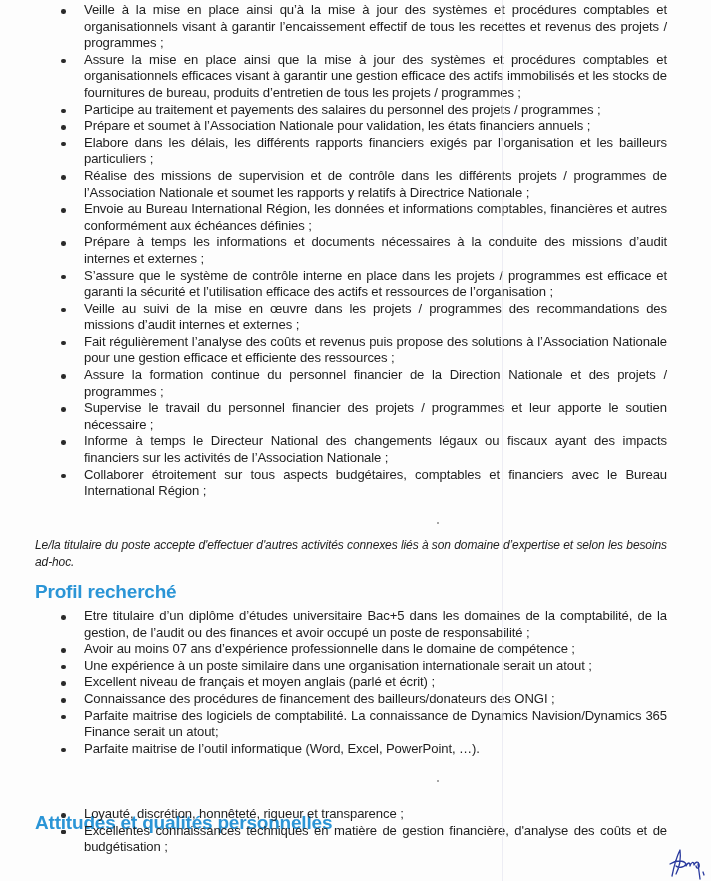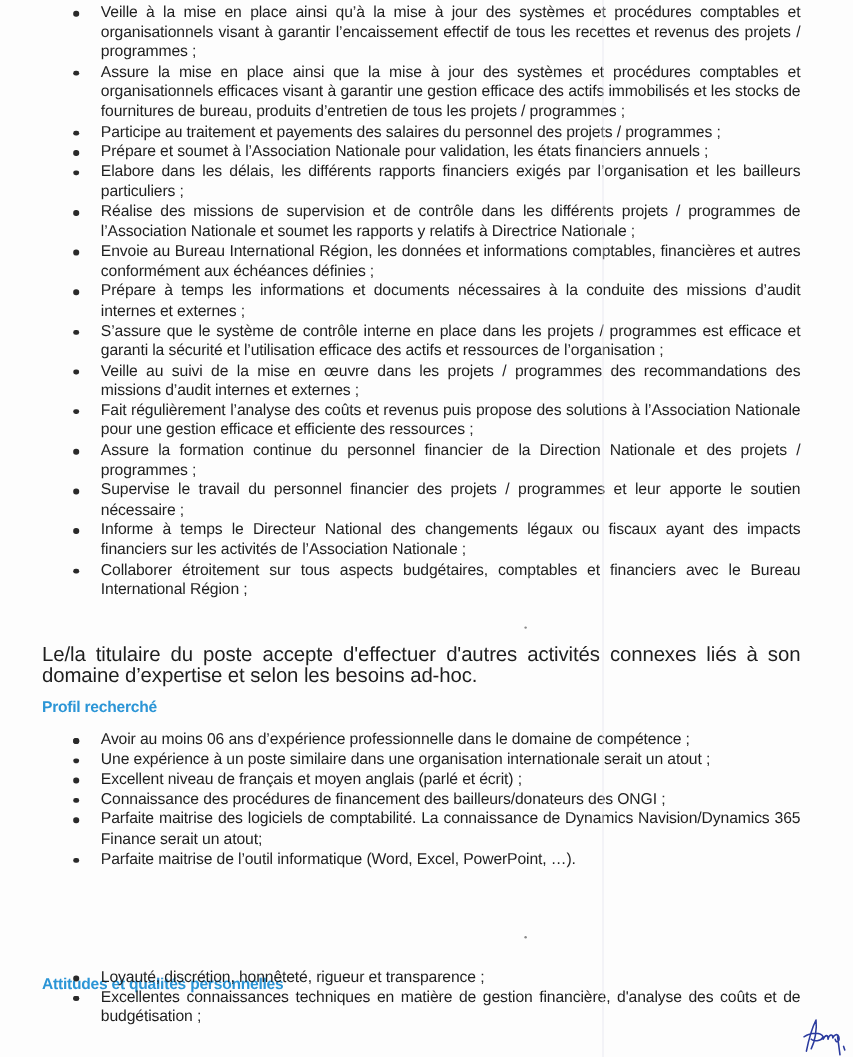--- a/index.html
+++ b/index.html
@@ -20,25 +20,25 @@
     position: relative; padding-left: 84px; padding-right: 44px;
     font-size: 13.1px; line-height: 16.6px; text-align: justify;
     margin: 0; letter-spacing: -0.1px;
   }
   ul.bullets li .dot {
     position: absolute; left: 61px; top: 7px; width: 4.6px; height: 4.6px;
     border-radius: 50%; background: #2a2a2a;
   }
   .para {
     position: absolute; left: 35px; width: 632px;
-    font-size: 17px; line-height: 17px; text-align: justify; letter-spacing: -0.1px;
+    font-size: 12px; line-height: 17px; text-align: justify; letter-spacing: -0.1px; font-style: italic;
   }
   .heading {
     position: absolute; left: 35px;
-    font-size: 13px; font-weight: bold; color: #2b95d6; letter-spacing: -0.2px;
+    font-size: 19px; font-weight: bold; color: #2b95d6; letter-spacing: -0.2px;
   }
   .signature { position: absolute; left: 664px; top: 846px; width: 44px; height: 34px; }
   .speck { position: absolute; width: 2px; height: 2px; background: #888; border-radius: 50%; }
 </style>
 </head>
 <body>
 
 <div class="page">
 
   <ul class="bullets" style="top:2px;">
@@ -59,22 +59,22 @@
     <li><span class="dot"></span><span>Collaborer étroitement sur tous aspects budgétaires, comptables et financiers avec le Bureau International Région ;</span></li>
   </ul>
 
   <div class="speck" style="left:437px; top:522px;"></div>
 
   <div class="para" style="top:537px;">Le/la titulaire du poste accepte d'effectuer d'autres activités connexes liés à son domaine d’expertise et selon les besoins ad-hoc.</div>
 
   <div class="heading" style="top:581px;">Profil recherché</div>
 
   <ul class="bullets" style="top:608px;">
-    <li><span class="dot"></span></li>
-    <li><span class="dot"></span><span>Avoir au moins 06 ans d’expérience professionnelle dans le domaine de compétence ;</span></li>
+    <li><span class="dot"></span><span>Etre titulaire d’un diplôme d’études universitaire Bac+5 dans les domaines de la comptabilité, de la gestion, de l’audit ou des finances et avoir occupé un poste de responsabilité ;</span></li>
+    <li><span class="dot"></span><span>Avoir au moins 07 ans d’expérience professionnelle dans le domaine de compétence ;</span></li>
     <li><span class="dot"></span><span>Une expérience à un poste similaire dans une organisation internationale serait un atout ;</span></li>
     <li><span class="dot"></span><span>Excellent niveau de français et moyen anglais (parlé et écrit) ;</span></li>
     <li><span class="dot"></span><span>Connaissance des procédures de financement des bailleurs/donateurs des ONGI ;</span></li>
     <li><span class="dot"></span><span>Parfaite maitrise des logiciels de comptabilité. La connaissance de Dynamics Navision/Dynamics 365 Finance serait un atout;</span></li>
     <li><span class="dot"></span><span>Parfaite maitrise de l’outil informatique (Word, Excel, PowerPoint, …).</span></li>
   </ul>
 
   <div class="speck" style="left:437px; top:780px;"></div>
 
   <div class="heading" style="top:779px;margin-top:33px;">Attitudes et qualités personnelles</div>

